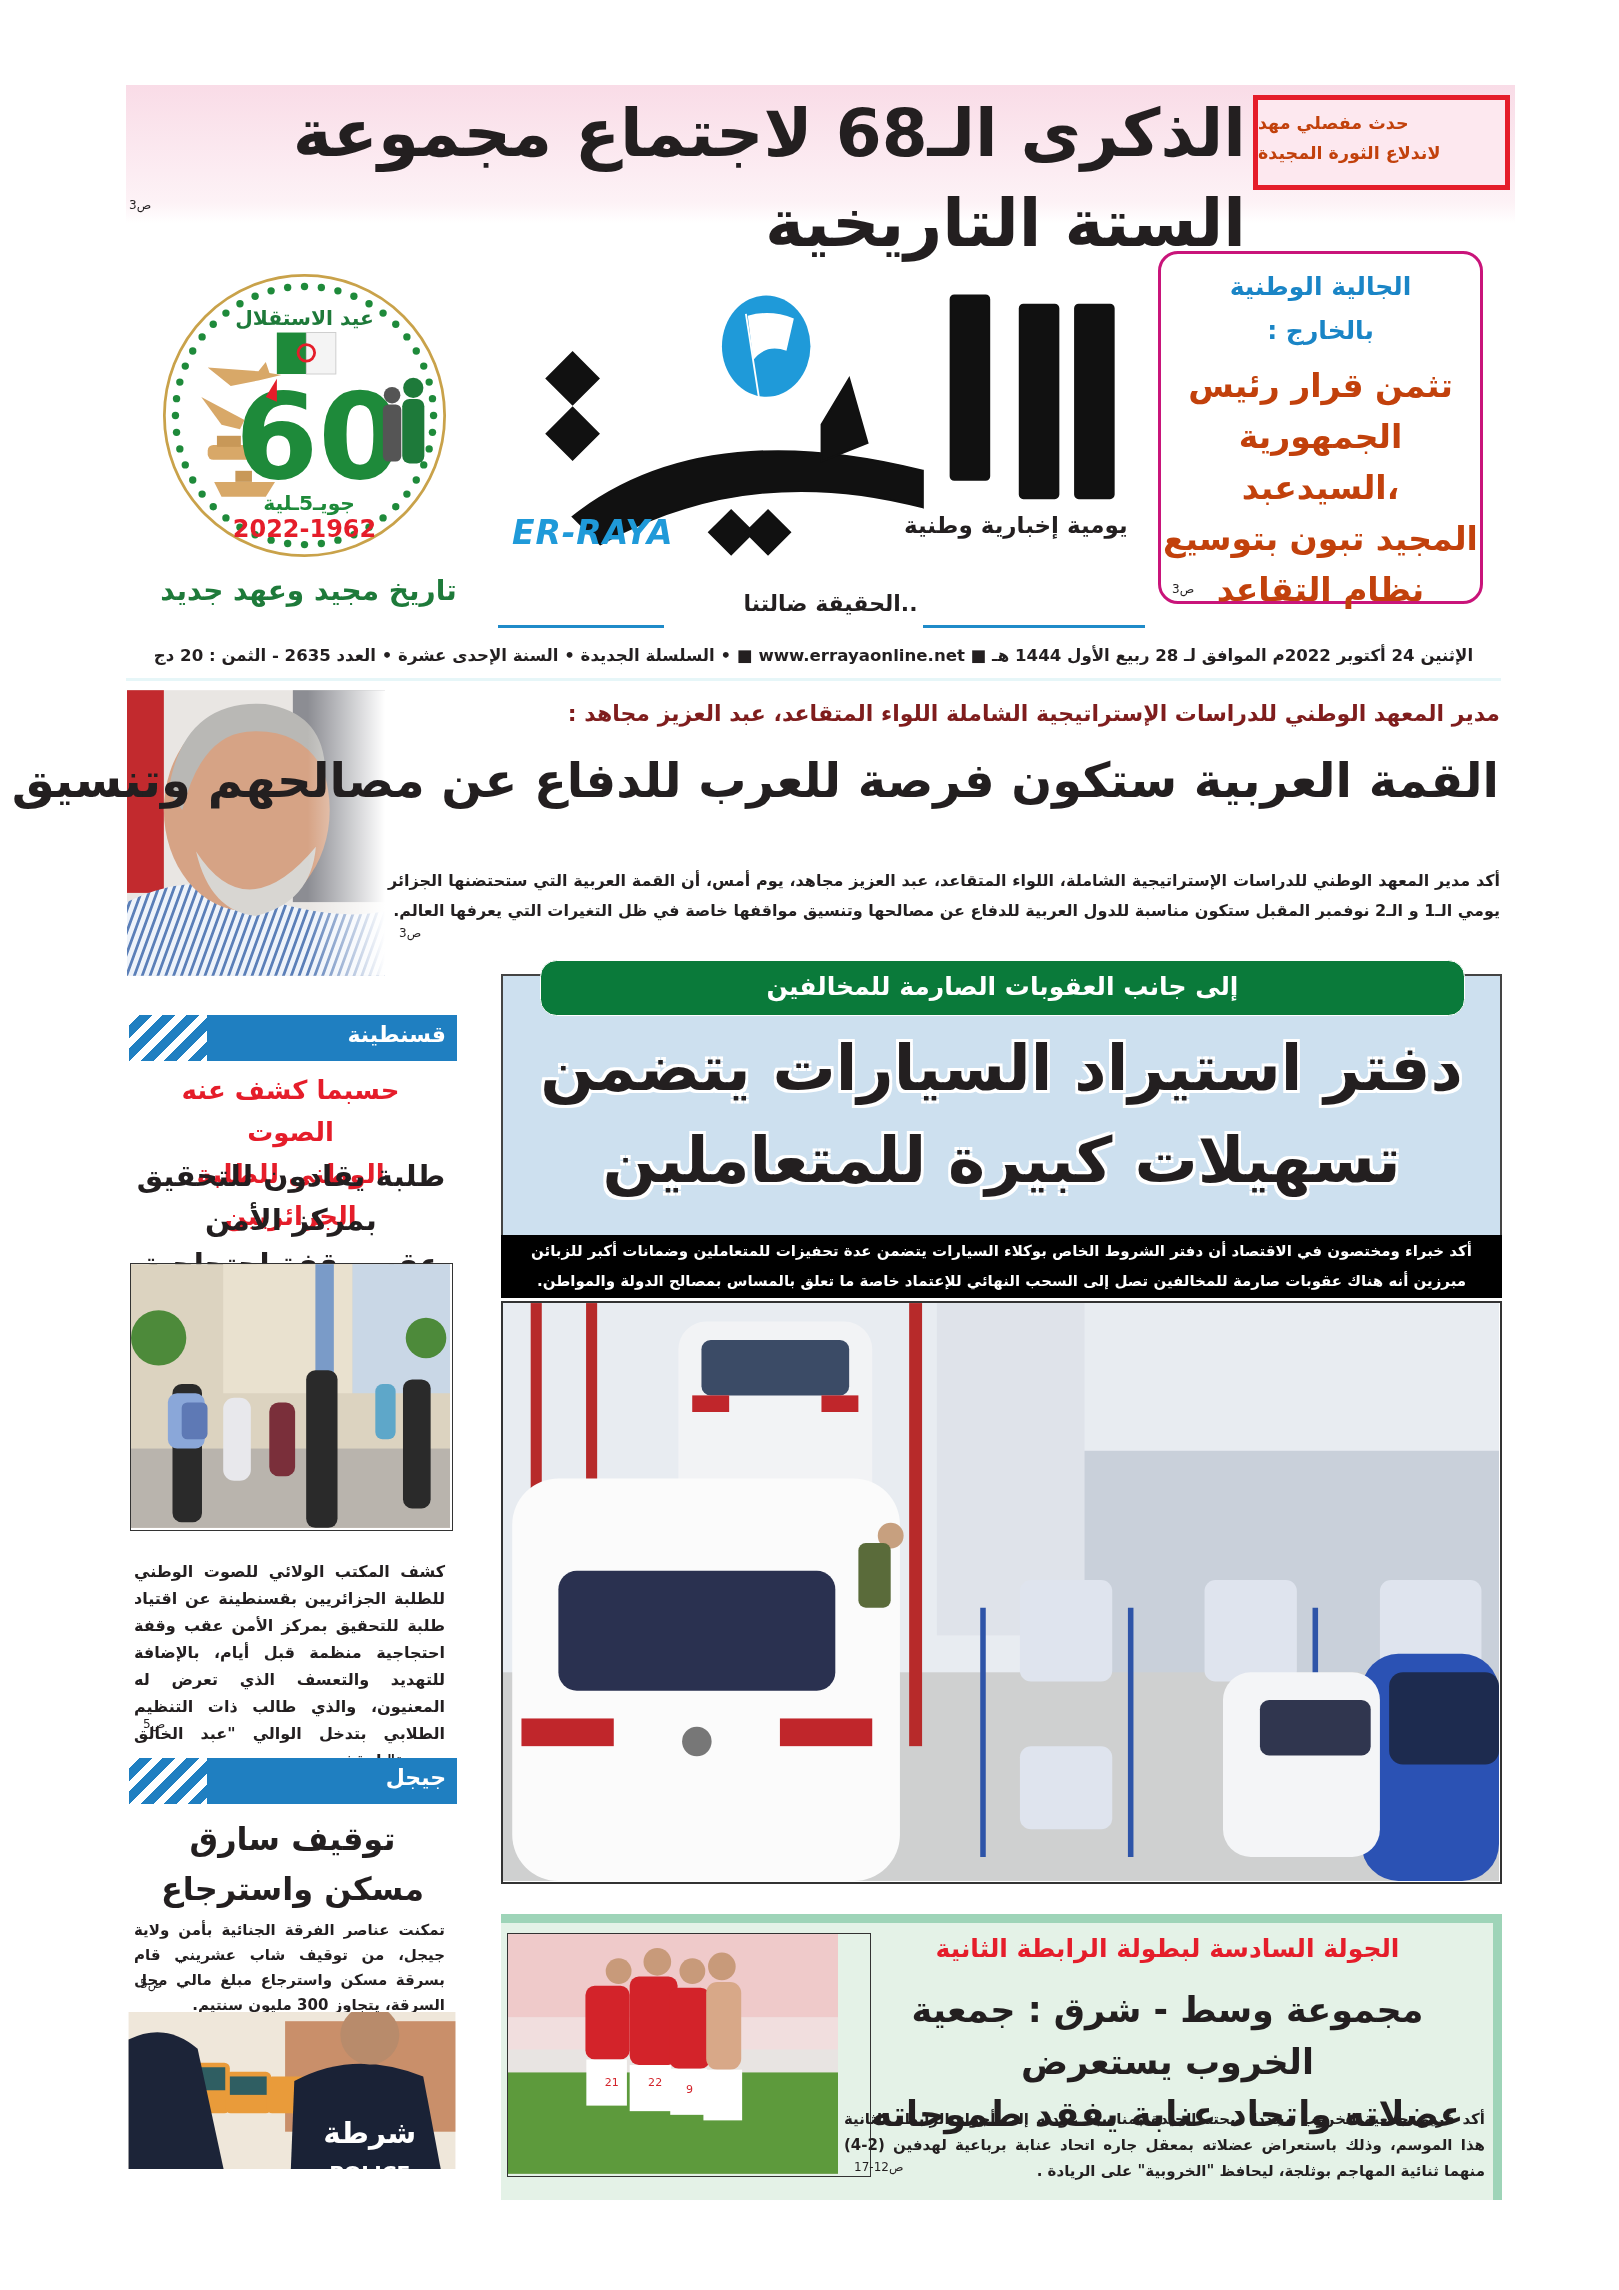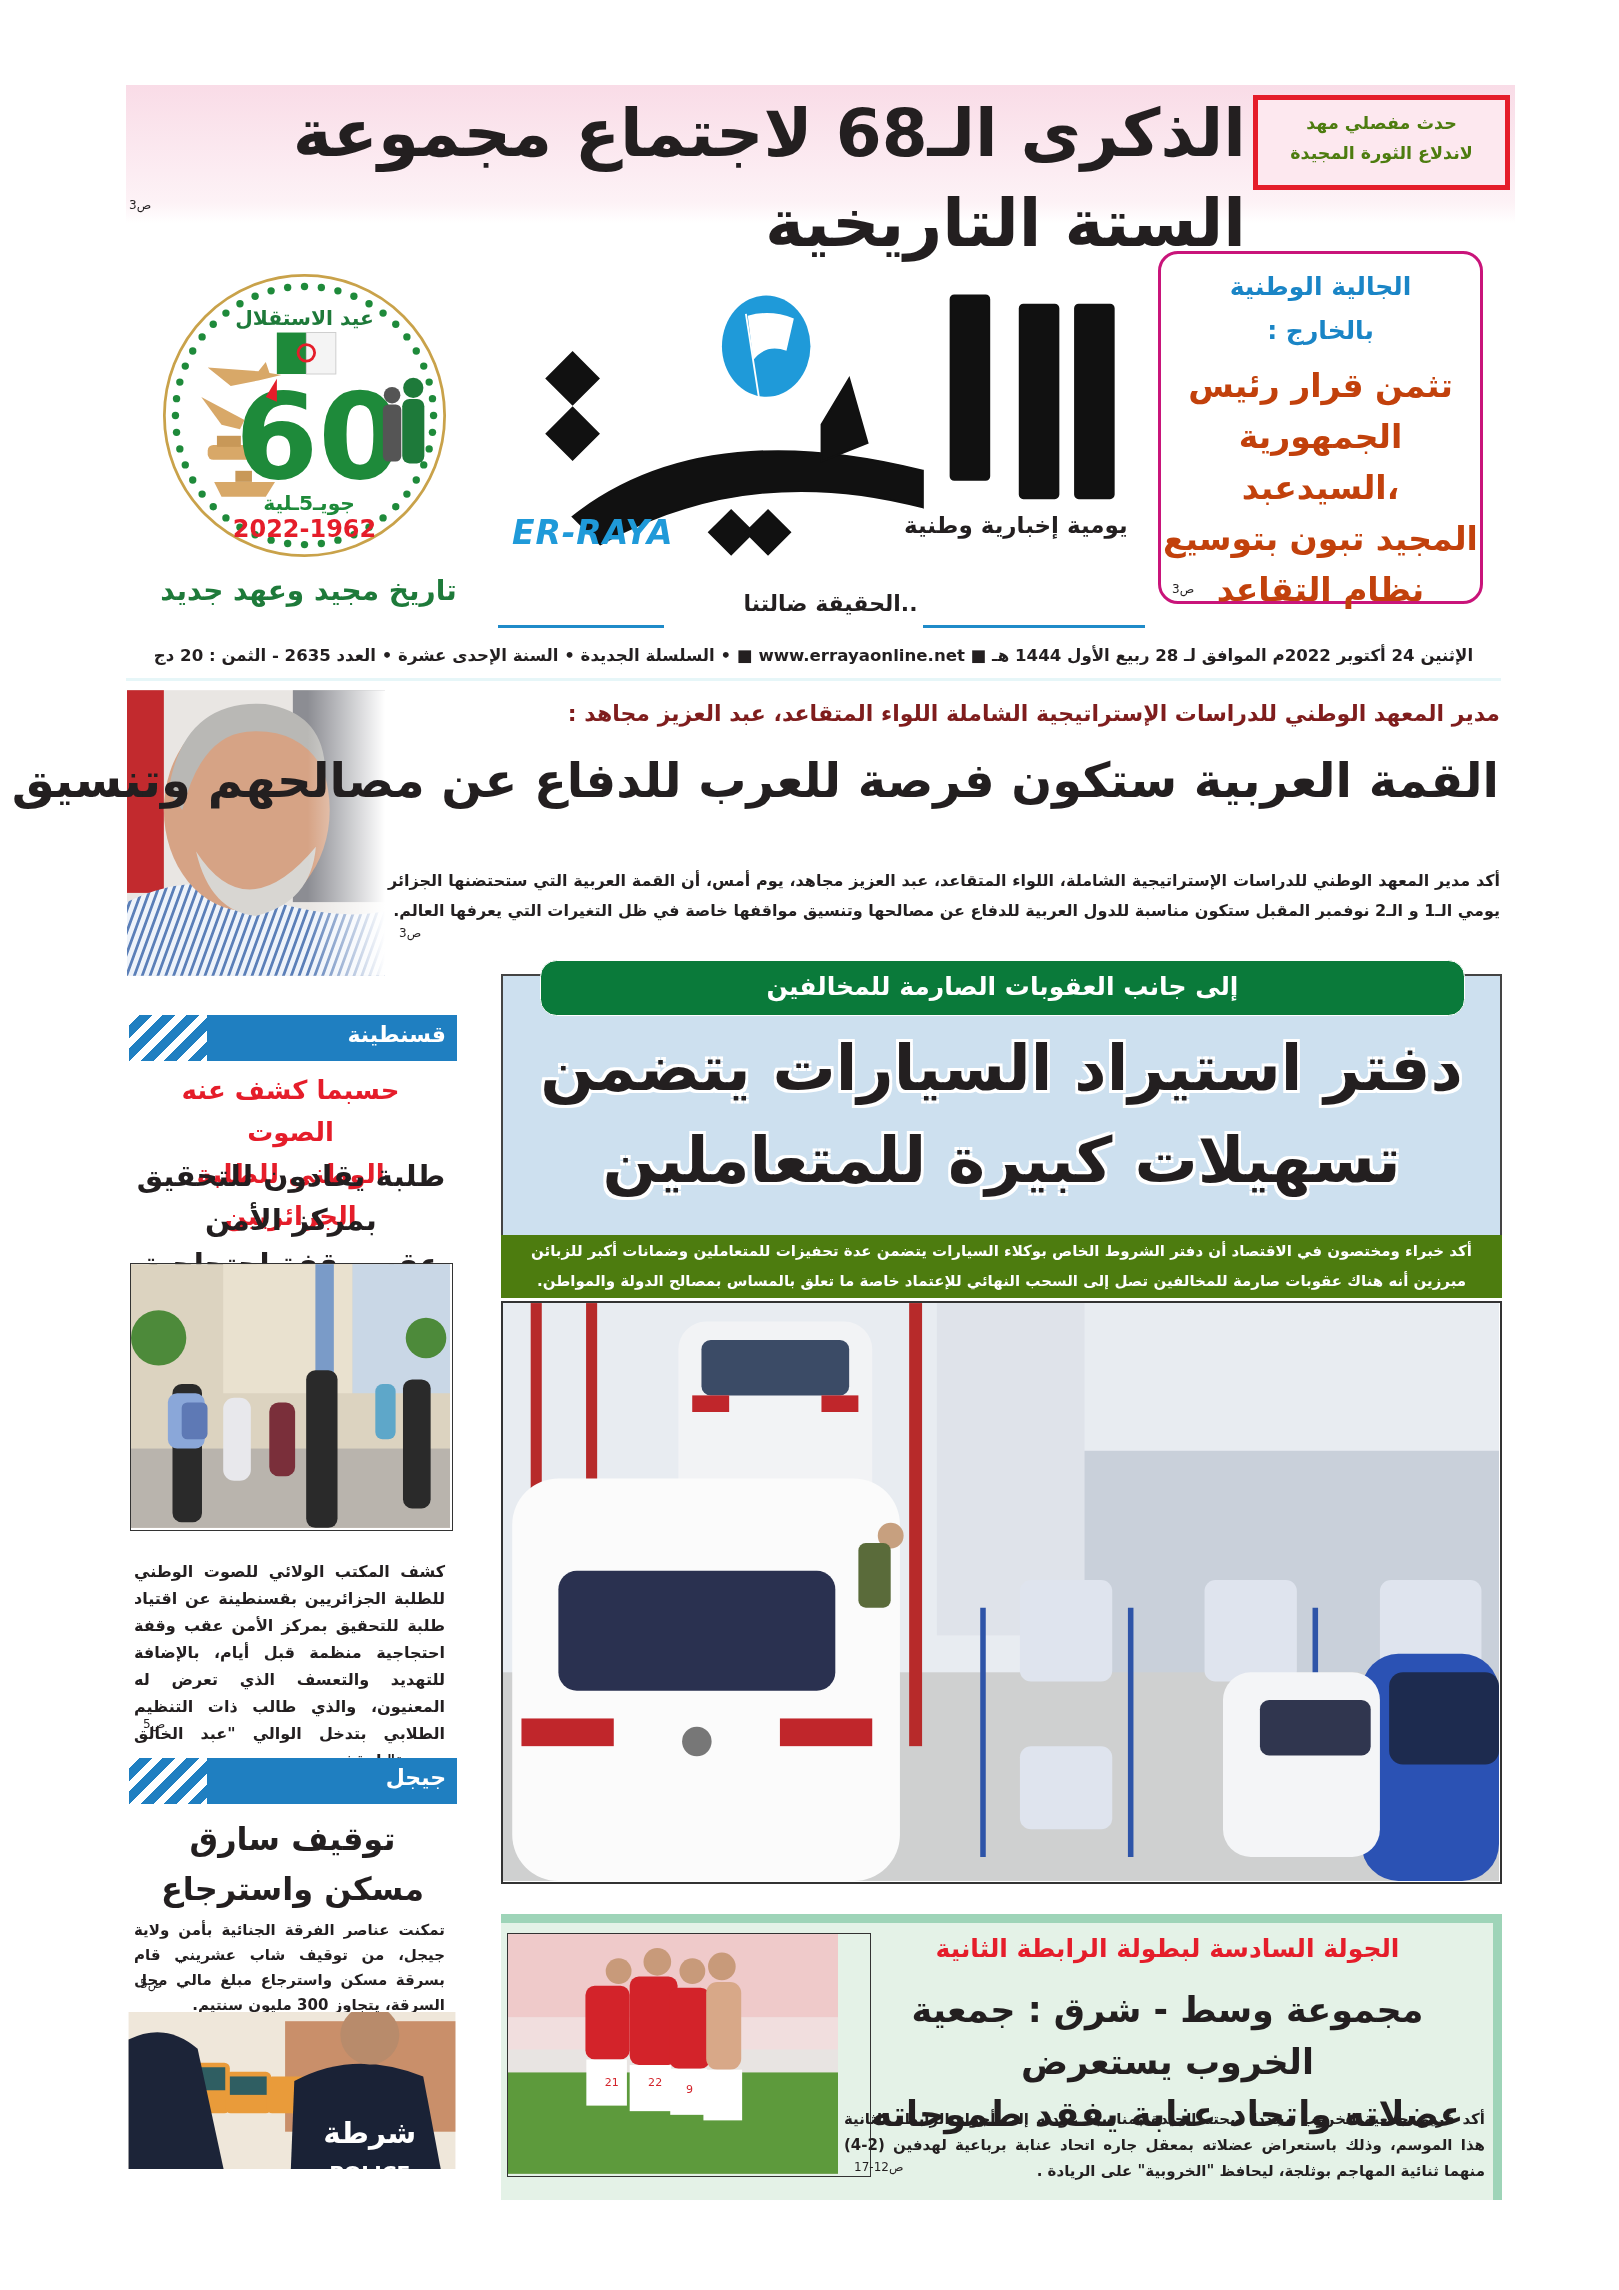--- a/index.html
+++ b/index.html
@@ -4,21 +4,21 @@
 <style>
   html,body{margin:0;padding:0;background:#fff;}
   body{width:1620px;height:2291px;position:relative;overflow:hidden;font-family:"DejaVu Sans",sans-serif;color:#231f20;}
   .abs{position:absolute;}
   .rtl{direction:rtl;}
   
   #top-banner{left:126px;top:85px;width:1389px;height:138px;background:linear-gradient(#f9dce7,#fdf2f6 85%,#fff);}
   #top-headline{left:138px;top:89px;width:1108px;height:111px;font-weight:bold;font-size:66px;line-height:90px;text-align:right;letter-spacing:-0.9px;}
   #top-page{left:129px;top:198px;font-size:12px;}
   #top-box{left:1253px;top:95px;width:257px;height:95px;border:5.5px solid #e51d2a;background:#fde8ef;box-sizing:border-box;}
-  #top-box div{color:#4d7c0f;font-weight:bold;font-size:17.5px;text-align:center;line-height:29.5px;}
+  #top-box div{color:#c2410c;font-weight:bold;font-size:17.5px;text-align:left;line-height:29.5px;}
   
   #mast-logo{left:517px;top:277px;width:609px;height:295px;}
   #mast-slogan{left:646px;top:591px;width:369px;text-align:center;font-size:22px;font-weight:bold;}
   #mast-rule-l{left:498px;top:625px;width:166px;height:2.8px;background:#1f8bc9;}
   #mast-rule-r{left:923px;top:625px;width:222px;height:2.8px;background:#1f8bc9;}
   #daily-label{left:904px;top:512px;font-weight:bold;font-size:23px;}
   #erraya{left:512px;top:513px;font-size:33px;font-weight:bold;font-style:italic;color:#1f9ad9;font-family:"DejaVu Sans",sans-serif;letter-spacing:0.9px;}
   
   #jub{left:157px;top:268px;width:295px;height:295px;}
   #jub-tag{left:138px;top:574px;width:341px;text-align:center;font-weight:bold;font-size:28px;}
@@ -33,21 +33,21 @@
   
   #lead-photo{left:127px;top:690px;width:258px;height:286px;}
   #lead-kicker{left:397px;top:701px;width:1103px;text-align:right;color:#7f1d1d;font-weight:bold;font-size:22px;}
   #lead-headline{left:378px;top:752px;width:1121px;text-align:right;font-weight:bold;font-size:48px;white-space:nowrap;letter-spacing:-0.9px;}
   #lead-body{left:388px;top:866px;width:1112px;text-align:justify;text-align-last:right;font-weight:bold;font-size:16px;line-height:30px;}
   #lead-page{left:399px;top:926px;font-size:12px;}
   
   #imp-box{left:501px;top:974px;width:1001px;height:261px;background:#cde0ef;border-top:2.8px solid #444;border-right:2.8px solid #444;border-left:2.8px solid #444;box-sizing:border-box;}
   #imp-kicker{left:540px;top:960px;width:923px;height:54px;background:#0a7a3a;border-radius:16.6px;color:#fff;font-weight:bold;font-size:25px;line-height:52px;text-align:center;border:1.8px solid #fff;}
   #imp-headline{left:517px;top:1023px;width:969px;text-align:center;font-weight:bold;font-size:63px;line-height:92px;color:#231f20;text-shadow:-2.8px -2.8px 0 #fff,2.8px -2.8px 0 #fff,-2.8px 2.8px 0 #fff,2.8px 2.8px 0 #fff;}
-  #imp-red{left:501px;top:1235px;width:1001px;height:63px;background:#4d7c0f;color:#fff;font-weight:bold;font-size:15px;line-height:30px;text-align:center;box-sizing:border-box;padding-top:0.9px;}
+  #imp-red{left:501px;top:1235px;width:1001px;height:63px;background:#000000;color:#fff;font-weight:bold;font-size:15px;line-height:30px;text-align:center;box-sizing:border-box;padding-top:0.9px;}
   #imp-photo{left:501px;top:1301px;width:1001px;height:583px;border:2.8px solid #333;box-sizing:border-box;overflow:hidden;}
   
   .sec-bar{left:129px;width:328px;height:46px;background:#1f7fc1;}
   .sec-bar .stripes{position:absolute;left:0;top:0;width:78px;height:46px;background:repeating-linear-gradient(135deg,#fff 0 7.4px,#1f7fc1 7.4px 16.6px);}
   .sec-bar .label{position:absolute;right:11px;top:7.4px;color:#fff;font-weight:bold;font-size:22px;}
   #k-kicker{left:138px;top:1069px;width:305px;text-align:center;color:#e51d2a;font-weight:bold;font-size:26px;line-height:42px;}
   #k-headline{left:134px;top:1154px;width:314px;text-align:center;font-weight:bold;font-size:29.5px;line-height:44px;}
   #k-photo{left:130px;top:1263px;width:323px;height:268px;border:1.8px solid #333;overflow:hidden;box-sizing:border-box;}
   #k-body{left:134px;top:1558px;width:311px;text-align:justify;text-align-last:right;font-weight:bold;font-size:16px;line-height:27px;}
   #k-page{left:143px;top:1717px;font-size:12px;}

